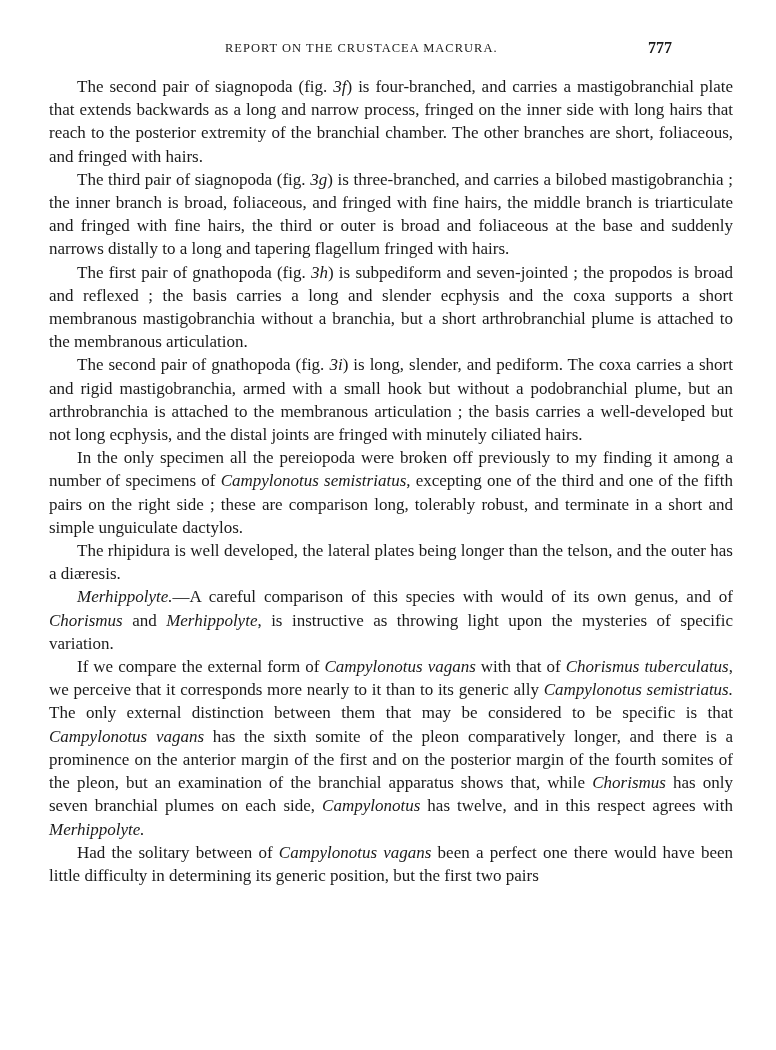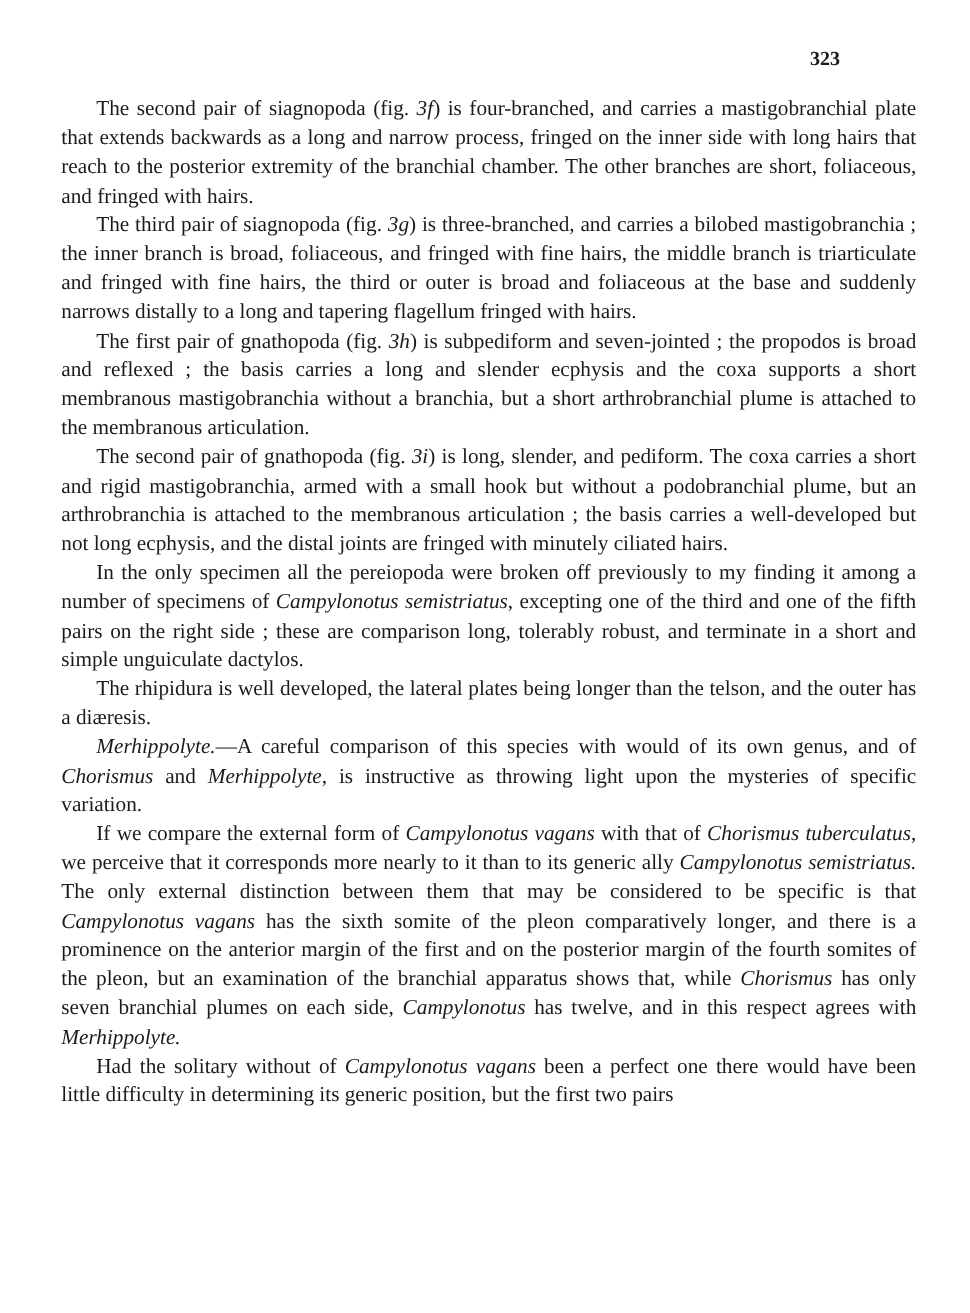--- a/index.html
+++ b/index.html
@@ -9,21 +9,22 @@
   .running-title { position: absolute; left: 225px; top: 0; font-size: 12.5px; letter-spacing: 1px; }
   .page-number { position: absolute; left: 648px; top: -2px; font-size: 16px; font-weight: bold; }
   .body-text { position: absolute; top: 75px; left: 49px; width: 684px; font-size: 17px; line-height: 23.2px; text-align: justify; }
   .para { margin: 0; text-indent: 28px; }
   i { font-style: italic; }
 </style>
 </head>
 <body>
 
 <div class="header">
-  <span class="page-number">323</span>
+  <span class="running-title">REPORT ON THE CRUSTACEA MACRURA.</span>
+  <span class="page-number">777</span>
 </div>
 
 <div class="body-text">
   <p class="para">
     <span>The second pair of siagnopoda (fig. </span><i>3f</i><span>) is four-branched, and carries a mastigobranchial plate that extends backwards as a long and narrow process, fringed on the inner side with long hairs that reach to the posterior extremity of the branchial chamber.  The other branches are short, foliaceous, and fringed with hairs.</span>
   </p>
   <p class="para">
     <span>The third pair of siagnopoda (fig. </span><i>3g</i><span>) is three-branched, and carries a bilobed mastigobranchia ; the inner branch is broad, foliaceous, and fringed with fine hairs, the middle branch is triarticulate and fringed with fine hairs, the third or outer is broad and foliaceous at the base and suddenly narrows distally to a long and tapering flagellum fringed with hairs.</span>
   </p>
   <p class="para">
@@ -38,15 +39,15 @@
   <p class="para">
     <span>The rhipidura is well developed, the lateral plates being longer than the telson, and the outer has a diæresis.</span>
   </p>
   <p class="para">
     <i>Merhippolyte.</i><span>—A careful comparison of this species with would of its own genus, and of </span><i>Chorismus</i><span> and </span><i>Merhippolyte</i><span>, is instructive as throwing light upon the mysteries of specific variation.</span>
   </p>
   <p class="para">
     <span>If we compare the external form of </span><i>Campylonotus vagans</i><span> with that of </span><i>Chorismus tuberculatus</i><span>, we perceive that it corresponds more nearly to it than to its generic ally </span><i>Campylonotus semistriatus.</i><span>  The only external distinction between them that may be considered to be specific is that </span><i>Campylonotus vagans</i><span> has the sixth somite of the pleon comparatively longer, and there is a prominence on the anterior margin of the first and on the posterior margin of the fourth somites of the pleon, but an examination of the branchial apparatus shows that, while </span><i>Chorismus</i><span> has only seven branchial plumes on each side, </span><i>Campylonotus</i><span> has twelve, and in this respect agrees with </span><i>Merhippolyte.</i>
   </p>
   <p class="para">
-    <span>Had the solitary without of </span><i>Campylonotus vagans</i><span> been a perfect one there would have been little difficulty in determining its generic position, but the first two pairs</span>
+    <span>Had the solitary between of </span><i>Campylonotus vagans</i><span> been a perfect one there would have been little difficulty in determining its generic position, but the first two pairs</span>
   </p>
 </div>
 
 </body></html>

